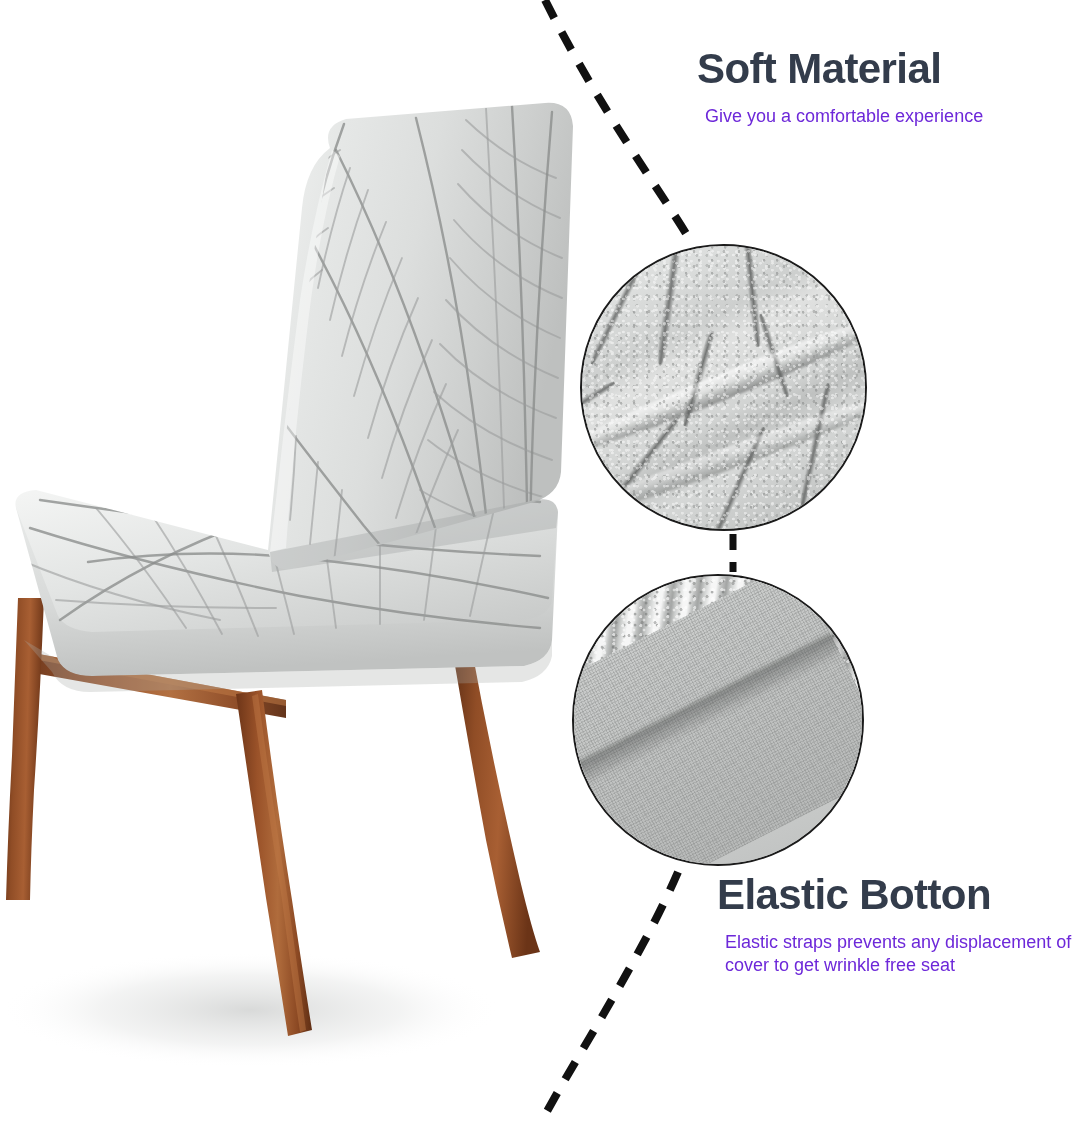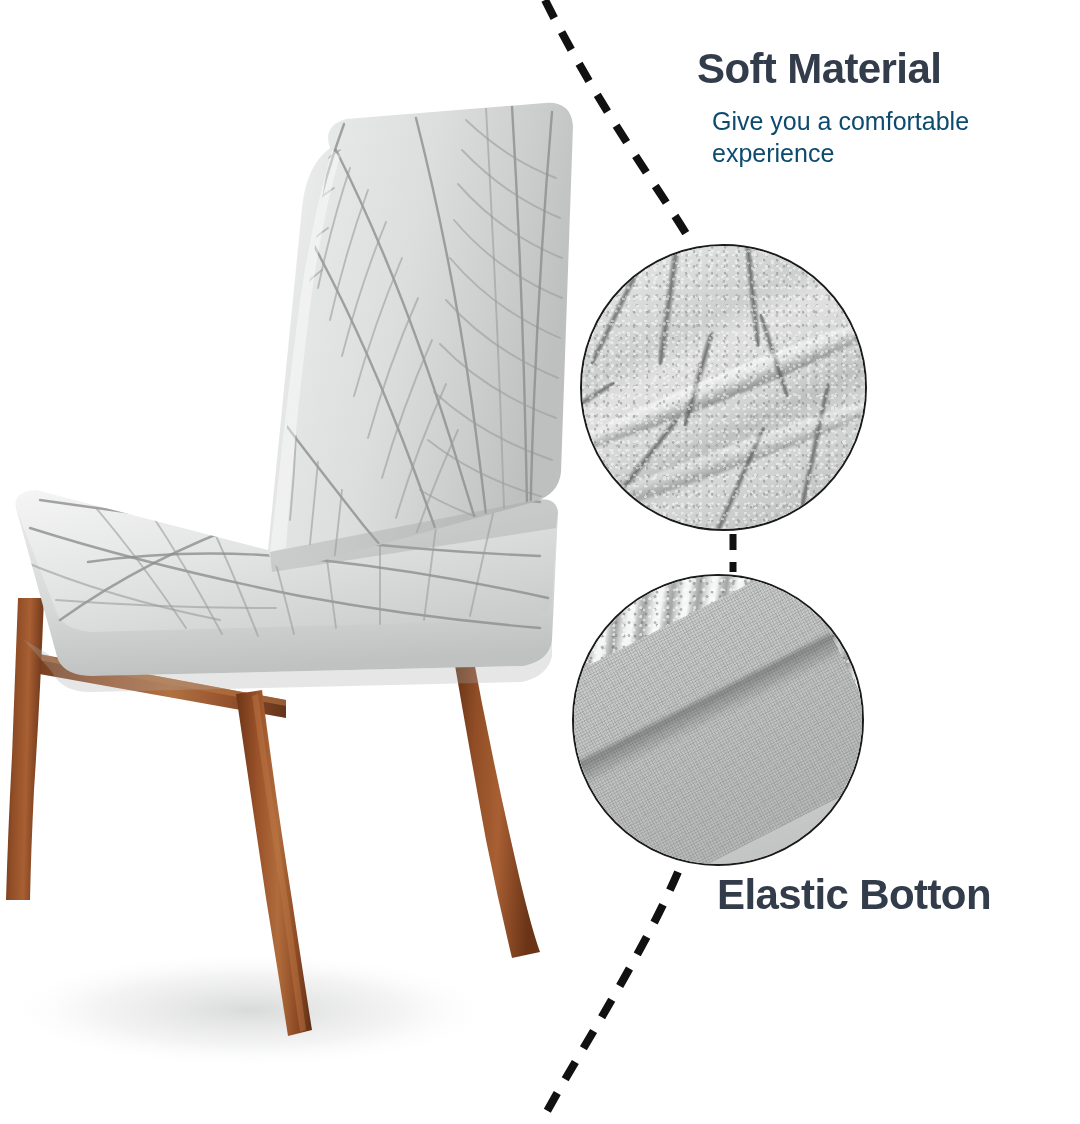--- a/index.html
+++ b/index.html
@@ -24,25 +24,25 @@
   .feature-title {
     font-size: 42px;
     font-weight: bold;
     color: #333c4b;
     letter-spacing: -0.6px;
     line-height: 1.08;
     margin: 0 0 14px 0;
     white-space: nowrap;
   }
   .feature-desc {
-    font-size: 25px;
+    font-size: 18px;
     font-weight: normal;
-    color: #0c4a6e;
+    color: #6d28d9;
     line-height: 1.26;
-    margin: 15px;
+    margin: 8px;
   }
 
   
   .inset-circle {
     position: absolute;
     border-radius: 50%;
     border: 2px solid #1b1b1b;
     overflow: hidden;
     background: #cfd1d0;
     box-sizing: border-box;
@@ -328,15 +328,16 @@
     </div>
   </div>
 
   <div class="feature-block" id="feature-top">
     <h2 class="feature-title">Soft Material</h2>
     <p class="feature-desc">Give you a comfortable experience</p>
   </div>
 
   <div class="feature-block" id="feature-bottom">
     <h2 class="feature-title">Elastic Botton</h2>
+    <p class="feature-desc">Elastic straps prevents any displacement of cover to get wrinkle free seat</p>
   </div>
 
 </div>
 
 </body></html>

